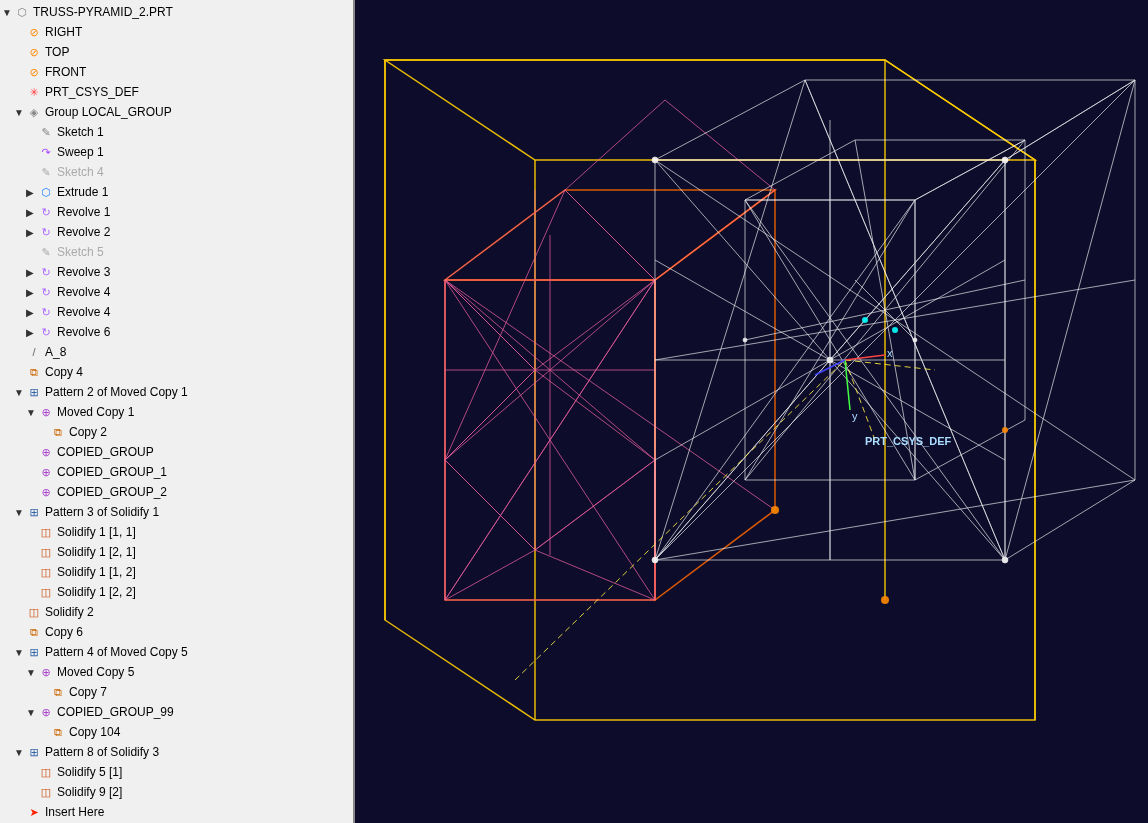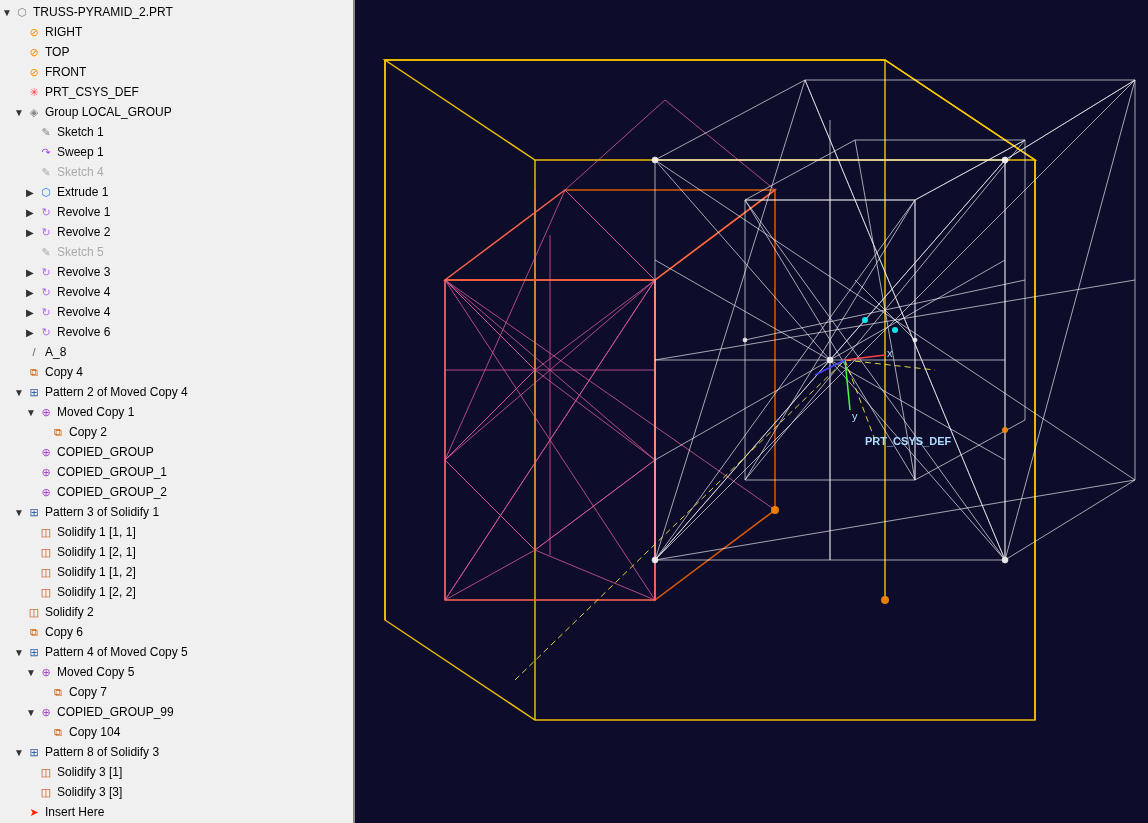--- a/index.html
+++ b/index.html
@@ -188,21 +188,21 @@
       <span class="label">A_8</span>
     </div>
     <div class="tree-item indent-1">
       <span class="expand-arrow"></span>
       <span class="icon icon-copy">⧉</span>
       <span class="label">Copy 4</span>
     </div>
     <div class="tree-item indent-1">
       <span class="expand-arrow">▼</span>
       <span class="icon icon-pattern">⊞</span>
-      <span class="label">Pattern 2 of Moved Copy 4</span>
+      <span class="label">Pattern 2 of Moved Copy 1</span>
     </div>
     <div class="tree-item indent-2">
       <span class="expand-arrow">▼</span>
       <span class="icon icon-moved">⊕</span>
       <span class="label">Moved Copy 1</span>
     </div>
     <div class="tree-item indent-3">
       <span class="expand-arrow"></span>
       <span class="icon icon-copy">⧉</span>
       <span class="label">Copy 2</span>
@@ -283,26 +283,26 @@
       <span class="label">Copy 104</span>
     </div>
     <div class="tree-item indent-1">
       <span class="expand-arrow">▼</span>
       <span class="icon icon-pattern">⊞</span>
       <span class="label">Pattern 8 of Solidify 3</span>
     </div>
     <div class="tree-item indent-2">
       <span class="expand-arrow"></span>
       <span class="icon icon-solidify">◫</span>
-      <span class="label">Solidify 3 [1]</span>
-    </div>
-    <div class="tree-item indent-2">
-      <span class="expand-arrow"></span>
-      <span class="icon icon-solidify">◫</span>
-      <span class="label">Solidify 3 [3]</span>
+      <span class="label">Solidify 5 [1]</span>
+    </div>
+    <div class="tree-item indent-2">
+      <span class="expand-arrow"></span>
+      <span class="icon icon-solidify">◫</span>
+      <span class="label">Solidify 9 [2]</span>
     </div>
     <div class="tree-item indent-1">
       <span class="expand-arrow"></span>
       <span class="icon icon-insert">➤</span>
       <span class="label">Insert Here</span>
     </div>
   </div>
 
 <div id="right-panel">
   <svg id="viewport-canvas" viewBox="0 0 793 823" xmlns="http://www.w3.org/2000/svg">

